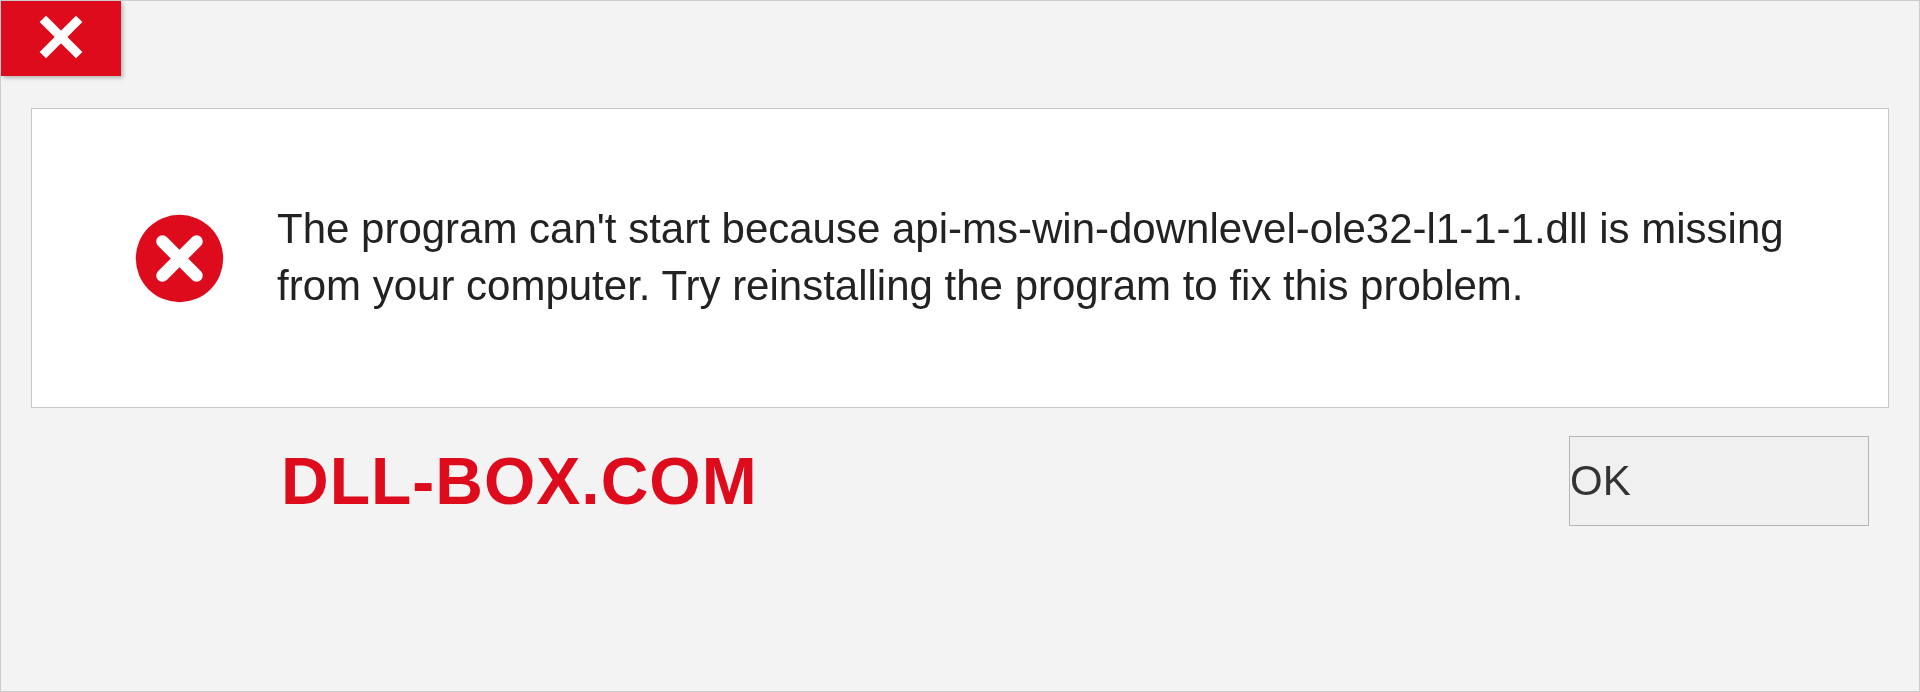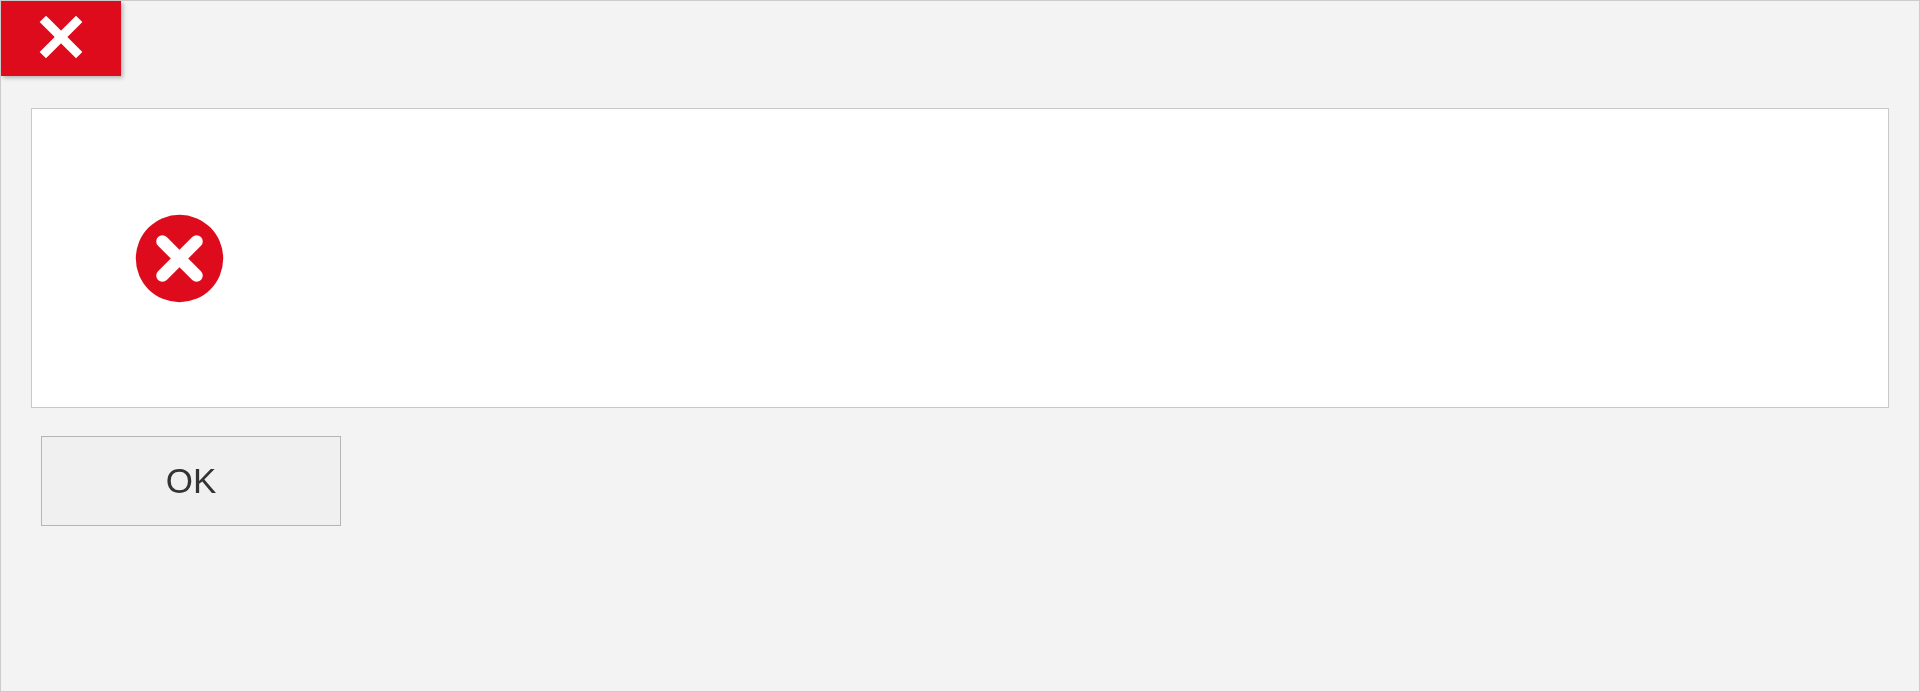--- a/index.html
+++ b/index.html
@@ -80,25 +80,25 @@
       color: #dd0b1c;
       letter-spacing: 1px;
       font-family: Arial, sans-serif;
       padding-left: 240px;
     }
     .ok-button {
       width: 300px;
       height: 90px;
       background: #f0f0f0;
       border: 1px solid #b5b5b5;
-      font-size: 35px;
+      font-size: 42px;
       color: #333;
       display: flex;
       align-items: center;
-      justify-content: center;
+      justify-content: flex-start;
       cursor: pointer;
       margin-right: 10px;
     }
   </style>
 </head>
 <body>
 
 <div class="titlebar">
   <div class="close-button">
     <span>
@@ -111,19 +111,21 @@
 </div>
 
 <div class="content-box">
   <div class="error-icon">
     <svg viewBox="0 0 100 100">
       <circle cx="50" cy="50" r="46" fill="#dd0b1c"></circle>
       <line x1="32" y1="32" x2="68" y2="68" stroke="#fff" stroke-width="13" stroke-linecap="round"></line>
       <line x1="68" y1="32" x2="32" y2="68" stroke="#fff" stroke-width="13" stroke-linecap="round"></line>
     </svg>
   </div>
+  <div class="message-text">The program can't start because api-ms-win-downlevel-ole32-l1-1-1.dll is missing from your computer. Try reinstalling the program to fix this problem.</div>
 </div>
 
 <div class="footer">
+  <div class="watermark">DLL-BOX.COM</div>
   <div class="ok-button">
     <span>OK</span>
   </div>
 </div>
 
 </body></html>

